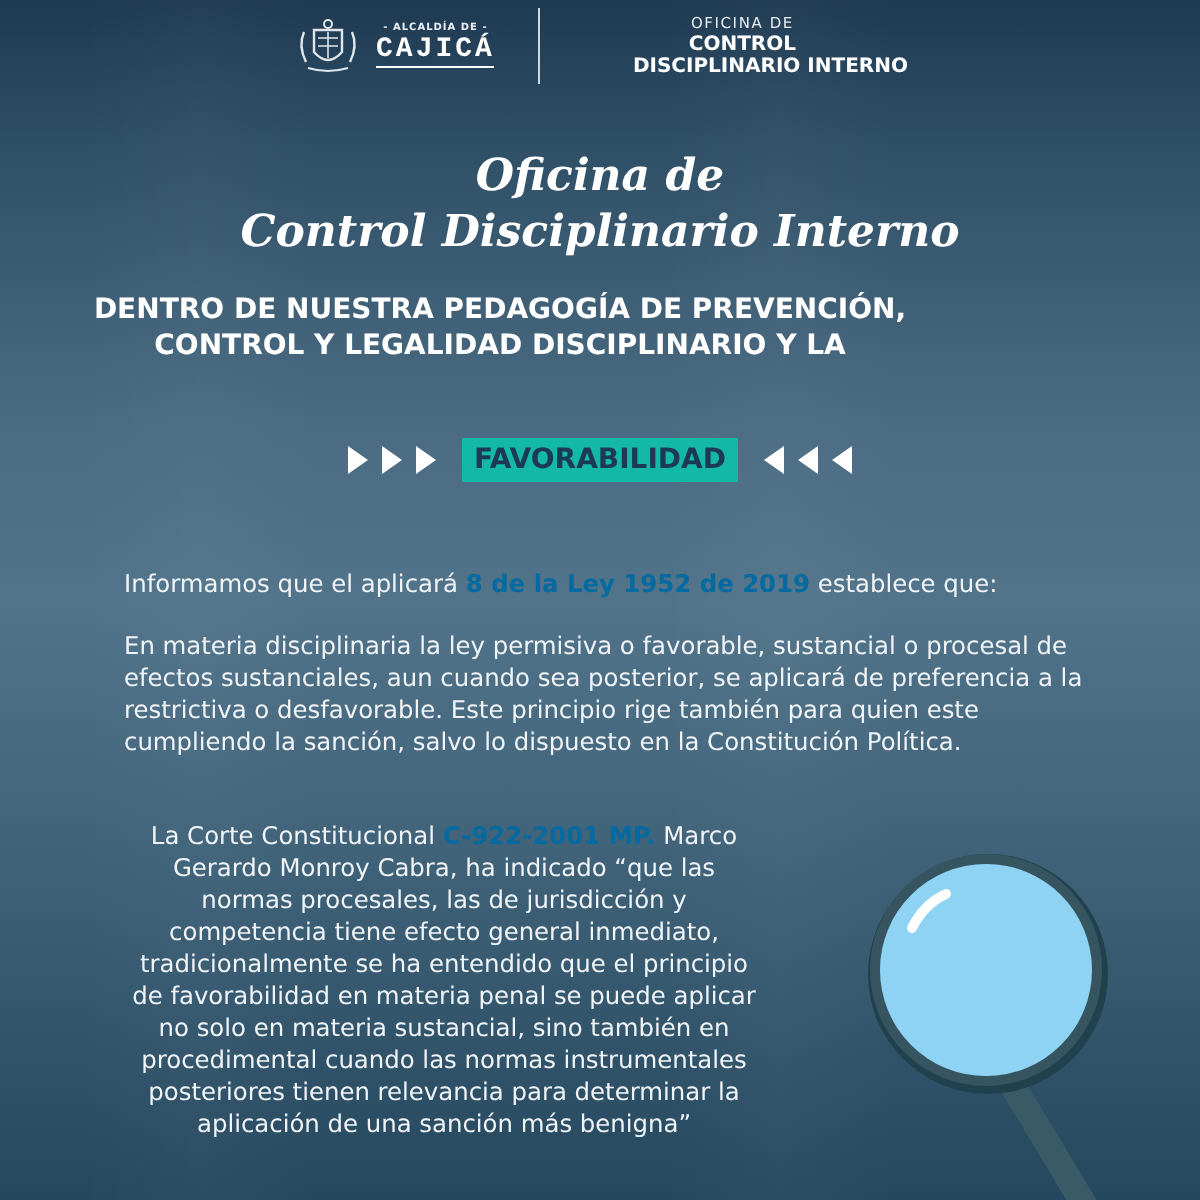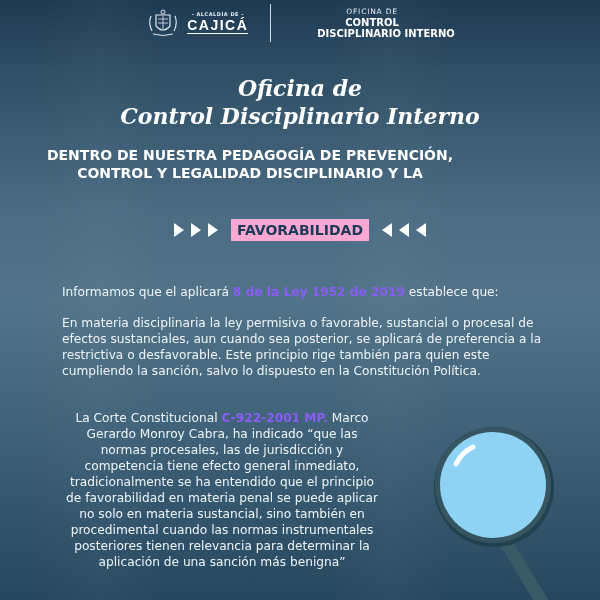--- a/index.html
+++ b/index.html
@@ -8,37 +8,37 @@
     font-family: "DejaVu Sans", sans-serif;
     background: linear-gradient(180deg, #1e3a52 0%, #2f4f66 12%, #4a6b82 35%, #52748a 50%, #3f6279 72%, #26485f 100%);
     color: #ffffff;
   }
   .streak { position: absolute; top: 0; bottom: 0; width: 120px; background: linear-gradient(90deg, rgba(255,255,255,0) 0%, rgba(255,255,255,0.025) 50%, rgba(255,255,255,0) 100%); }
   .header { position: absolute; top: 0; left: 0; width: 600px; height: 45px; display: flex; align-items: center; justify-content: center; }
   .logo { display: flex; align-items: center; gap: 6px; }
   .crest { width: 36px; height: 30px; }
   .logo-text { display: flex; flex-direction: column; align-items: center; }
   .logo-small { font-size: 5px; font-weight: bold; letter-spacing: 0.5px; color: #e8edf2; }
-  .logo-big { font-family: Liberation Sans, sans-serif; font-weight: bold; font-size: 14px; letter-spacing: 1.5px; border-bottom: 1px solid #fff; line-height: 16px; }
+  .logo-big { font-family: Liberation Mono, monospace; font-weight: bold; font-size: 14px; letter-spacing: 1.5px; border-bottom: 1px solid #fff; line-height: 16px; }
   .divider { width: 1px; height: 38px; background: #cfd8e0; margin: 0 18px 0 22px; }
   .office { display: flex; flex-direction: column; align-items: center; line-height: 11px; }
   .office .l1 { font-size: 7.5px; letter-spacing: 0.8px; color: #e8edf2; }
   .office .l2 { font-size: 10px; font-weight: bold; }
   .office .l3 { font-size: 10px; font-weight: bold; padding-left: 28px; }
   .title-script { position: absolute; top: 74px; left: 0; width: 600px; text-align: center; font-family: "DejaVu Serif", serif; font-style: italic; font-weight: bold; font-size: 22px; line-height: 28px; }
   .subtitle { position: absolute; top: 146px; left: 0; width: 500px; text-align: center; font-weight: bold; font-size: 14px; line-height: 18px; }
   .fav-row { position: absolute; top: 219px; left: 0; width: 600px; display: flex; justify-content: center; align-items: center; gap: 7px; }
   .tri-r { width: 0; height: 0; border-top: 7px solid transparent; border-bottom: 7px solid transparent; border-left: 10px solid #fff; }
   .tri-l { width: 0; height: 0; border-top: 7px solid transparent; border-bottom: 7px solid transparent; border-right: 10px solid #fff; }
-  .fav-badge { background: #f9a8d4; color: #1c3a55; font-weight: bold; font-size: 14px; padding: 2px 6px; margin: 0 6px; line-height: 18px; }
+  .fav-badge { background: #14b8a6; color: #1c3a55; font-weight: bold; font-size: 14px; padding: 2px 6px; margin: 0 6px; line-height: 18px; }
   .body-text { position: absolute; left: 62px; width: 490px; font-size: 12.2px; line-height: 16px; color: #f0f4f7; }
   .p1 { top: 284px; }
   .p2 { top: 315px; }
   .p3 { top: 410px; width: 320px; text-align: center; }
-  .bold { font-weight: bold; color: #8b5cf6; }
+  .bold { font-weight: bold; color: #0369a1; }
   .magnifier { position: absolute; left: 400px; top: 412px; width: 200px; height: 188px; }
 </style>
 </head>
 <body>
 
 <div class="streak" style="left:40px;"></div>
 <div class="streak" style="left:330px;"></div>
 
 <div class="header">
   <div class="logo">

